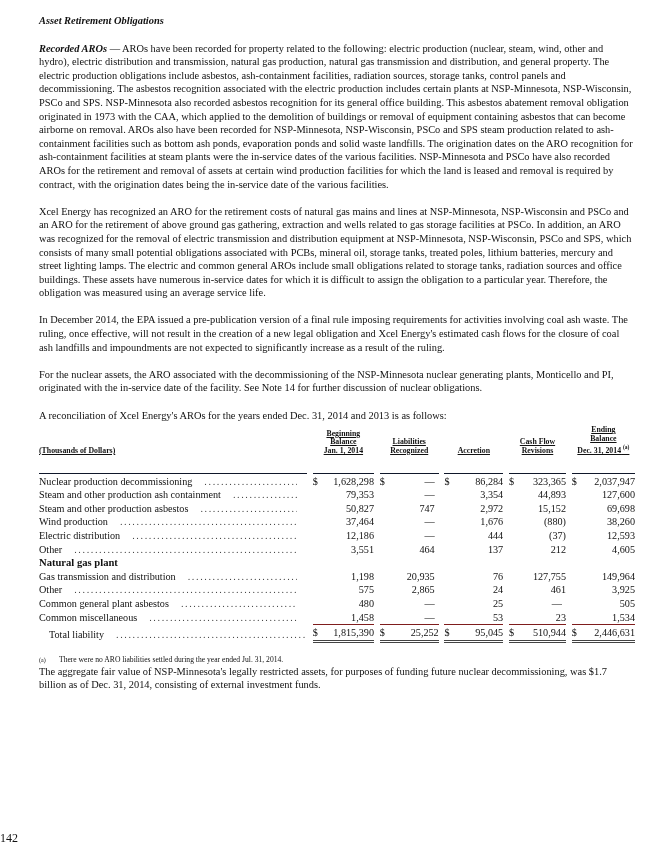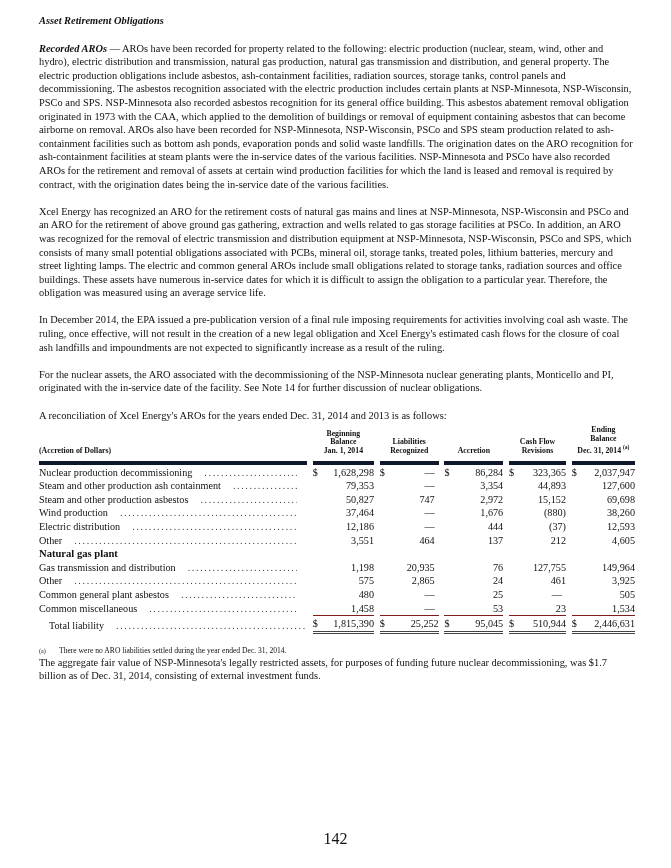--- a/index.html
+++ b/index.html
@@ -12,21 +12,21 @@
     .section-title { font-weight: bold; font-style: italic; margin: 0 0 14px 0; }
     p { margin: 0 0 13.6px 0; text-align: left; }
     .lead { font-weight: bold; font-style: italic; }
 
     table.aro { border-collapse: separate; border-spacing: 0; width: 596px; margin-top: 4px; font-size: 10.2px; }
     table.aro th {
       font-weight: bold; font-size: 7.8px; line-height: 8.6px; text-align: center;
       vertical-align: bottom; padding: 0 0 1px 0;
     }
     table.aro th.label-h { text-align: left; font-size: 7.8px; }
-    table.aro th .uline { display: block; border-bottom: 4px solid #0f172a; padding-bottom: 5px; }
+    table.aro th .uline { display: block; border-bottom: 1px solid #0f172a; padding-bottom: 17px; text-decoration: underline; }
     table.aro th.gap, table.aro td.gap { width: 6px; }
     table.aro td { padding: 0; height: 13.5px; white-space: nowrap; }
     td.lbl-cell { position: relative; }
     .lblwrap { display: flex; overflow: hidden; width: 258px; gap: 12px; }
     .lblwrap .t { white-space: nowrap; }
     .lblwrap .d { flex: 1; overflow: hidden; white-space: nowrap; letter-spacing: 1.6px; color: #333; }
     td.num { text-align: right; }
     td.num .cell { display: flex; justify-content: space-between; }
     td.num .cur { text-align: left; }
     tr.group td { font-weight: bold; font-size: 10.6px; }
@@ -34,40 +34,40 @@
     .indent { padding-left: 10px; }
     .col-beg { width: 62px; }
     .col-liab { width: 60px; }
     .col-acc { width: 60px; }
     .col-cfr { width: 58px; }
     .col-end { width: 64px; }
     .dash { padding-right: 4px; }
     .footnote { font-size: 7.6px; line-height: 10px; margin-top: 12px; display: flex; }
     .footnote .mark { width: 20px; font-size: 6px; vertical-align: top; }
     .sup { font-size: 5.5px; vertical-align: super; }
-    .page-num { position: absolute; top: 832px; left: 0; width: 671px; text-align: center; font-size: 16px; }
+    .page-num { position: absolute; top: 832px; left: 0; width: 671px; text-align: left; font-size: 12px; }
   </style>
 </head>
 <body>
 
 <div class="page">
   <div class="section-title">Asset Retirement Obligations</div>
 
   <p><span class="lead">Recorded AROs</span><span> — AROs have been recorded for property related to the following: electric production (nuclear, steam, wind, other and hydro), electric distribution and transmission, natural gas production, natural gas transmission and distribution, and general property.  The electric production obligations include asbestos, ash-containment facilities, radiation sources, storage tanks, control panels and decommissioning.  The asbestos recognition associated with the electric production includes certain plants at NSP-Minnesota, NSP-Wisconsin, PSCo and SPS.  NSP-Minnesota also recorded asbestos recognition for its general office building.  This asbestos abatement removal obligation originated in 1973 with the CAA, which applied to the demolition of buildings or removal of equipment containing asbestos that can become airborne on removal.  AROs also have been recorded for NSP-Minnesota, NSP-Wisconsin, PSCo and SPS steam production related to ash-containment facilities such as bottom ash ponds, evaporation ponds and solid waste landfills.  The origination dates on the ARO recognition for ash-containment facilities at steam plants were the in-service dates of the various facilities.  NSP-Minnesota and PSCo have also recorded AROs for the retirement and removal of assets at certain wind production facilities for which the land is leased and removal is required by contract, with the origination dates being the in-service date of the various facilities.</span></p>
 
   <p>Xcel Energy has recognized an ARO for the retirement costs of natural gas mains and lines at NSP-Minnesota, NSP-Wisconsin and PSCo and an ARO for the retirement of above ground gas gathering, extraction and wells related to gas storage facilities at PSCo.  In addition, an ARO was recognized for the removal of electric transmission and distribution equipment at NSP-Minnesota, NSP-Wisconsin, PSCo and SPS, which consists of many small potential obligations associated with PCBs, mineral oil, storage tanks, treated poles, lithium batteries, mercury and street lighting lamps.  The electric and common general AROs include small obligations related to storage tanks, radiation sources and office buildings.  These assets have numerous in-service dates for which it is difficult to assign the obligation to a particular year.  Therefore, the obligation was measured using an average service life.</p>
   <p>In December 2014, the EPA issued a pre-publication version of a final rule imposing requirements for activities involving coal ash waste.  The ruling, once effective, will not result in the creation of a new legal obligation and Xcel Energy's estimated cash flows for the closure of coal ash landfills and impoundments are not expected to significantly increase as a result of the ruling.</p>
   <p>For the nuclear assets, the ARO associated with the decommissioning of the NSP-Minnesota nuclear generating plants, Monticello and PI, originated with the in-service date of the facility.  See Note 14 for further discussion of nuclear obligations.</p>
   <p style="margin-bottom:0">A reconciliation of Xcel Energy's AROs for the years ended Dec. 31, 2014 and 2013 is as follows:</p>
 
   <table class="aro">
     <thead>
       <tr>
         <th class="label-h">
-            <span class="uline">(Accretion of Dollars)</span>
+            <span class="uline">(Thousands of Dollars)</span>
           </th>
         <th class="gap"></th>
         <th class="col-beg">
             <span class="uline"><span>Beginning</span><br><span>Balance</span><br><span>Jan. 1, 2014</span></span>
           </th>
         <th class="gap"></th>
         <th class="col-liab">
             <span class="uline"><span>Liabilities</span><br><span>Recognized</span></span>
           </th>
         <th class="gap"></th>
@@ -335,21 +335,21 @@
               <span class="cur">$</span>
               <span>2,446,631</span>
             </div>
           </td>
       </tr>
     </tbody>
   </table>
 
   <div class="footnote">
     <span class="mark">(a)</span>
-    <span>There were no ARO liabilities settled during the year ended Dec. 31, 2014.</span>
+    <span>There were no ARO liabilities settled during the year ended Jul. 31, 2014.</span>
   </div>
 
   <p style="margin-top:0">The aggregate fair value of NSP-Minnesota's legally restricted assets, for purposes of funding future nuclear decommissioning, was $1.7 billion as of Dec. 31, 2014, consisting of external investment funds.</p>
 </div>
 
 <div class="page-num">142</div>
 
 <style>
   
   #aro-body tr:nth-last-child(2) td.num { border-bottom: 1px solid #7f1d1d; }

